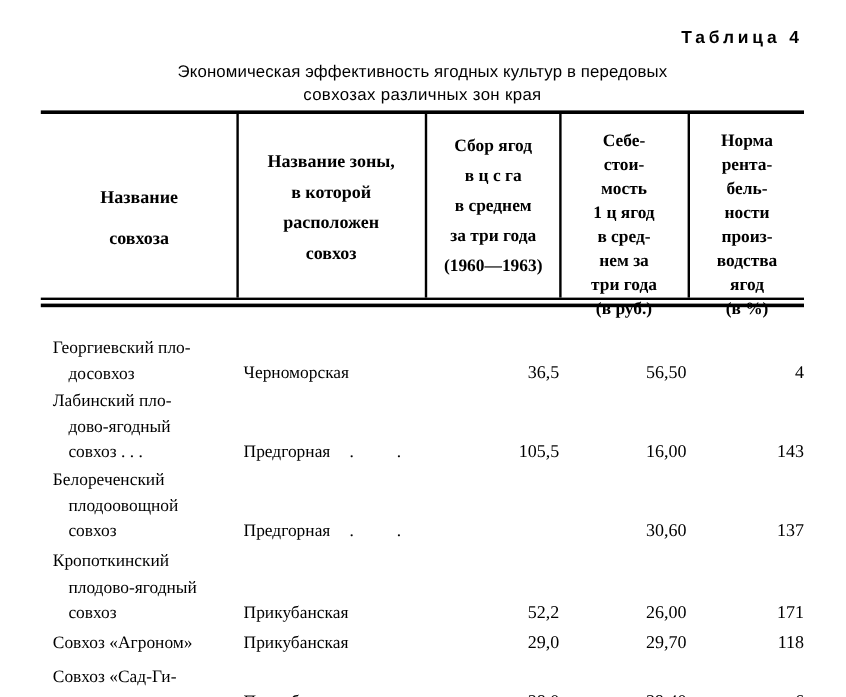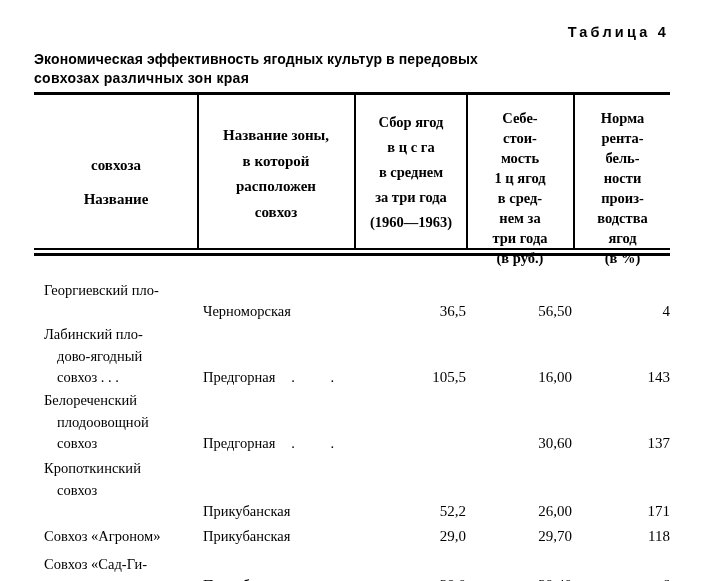--- a/index.html
+++ b/index.html
@@ -34,23 +34,23 @@
     font-size: 14.5px;
     letter-spacing: 3.2px;
     white-space: nowrap;
   }
 
   .table-title {
     position: absolute;
     left: 34px;
     top: 50px;
     width: 636px;
-    text-align: left;
+    text-align: center;
     font-family: "Liberation Sans", "DejaVu Sans", sans-serif;
-    font-weight: bold;
+    font-weight: normal;
     font-size: 14px;
     line-height: 19px;
     letter-spacing: 0.1px;
   }
   .table-title .line2 { letter-spacing: 0.3px; }
 
   
   .rule {
     position: absolute;
     left: 34px;
@@ -191,22 +191,22 @@
   <div class="rule rule-top"></div>
   <div class="rule rule-mid"></div>
   <div class="rule rule-bottom"></div>
 
   <div class="vdiv vdiv-1"></div>
   <div class="vdiv vdiv-2"></div>
   <div class="vdiv vdiv-3"></div>
   <div class="vdiv vdiv-4"></div>
 
   <div class="hcell hcell-name">
+    <div>Название</div>
     <div>совхоза</div>
-    <div>Название</div>
   </div>
 
   <div class="hcell hcell-zone">
     <div>Название зоны,</div>
     <div>в которой</div>
     <div>расположен</div>
     <div>совхоз</div>
   </div>
 
   <div class="hcell hcell-yield">
@@ -237,20 +237,21 @@
     <div>водства</div>
     <div>ягод</div>
     <div>(в %)</div>
   </div>
 
   <div class="body-area">
 
     <div class="row row-0">
       <div class="c-name baseline-0">
         <span class="ln">Георгиевский   пло-</span>
+        <span class="ln ln-indent">досовхоз</span>
       </div>
       <div class="c-zone baseline-1">
         <span>Черноморская</span><span class="leader"></span>
       </div>
       <div class="c-num c-yield baseline-1">36,5</div>
       <div class="c-num c-cost baseline-1">56,50</div>
       <div class="c-num c-profit baseline-1">4</div>
     </div>
 
     <div class="row row-1">
@@ -276,20 +277,21 @@
       <div class="c-zone baseline-2">
         <span>Предгорная</span><span class="leader">.   .</span>
       </div>
       <div class="c-num c-cost baseline-2">30,60</div>
       <div class="c-num c-profit baseline-2">137</div>
     </div>
 
     <div class="row row-3">
       <div class="c-name baseline-0">
         <span class="ln">Кропоткинский</span>
+        <span class="ln ln-indent">плодово-ягодный</span>
         <span class="ln ln-indent">совхоз</span>
       </div>
       <div class="c-zone baseline-2">
         <span>Прикубанская</span><span class="leader"></span>
       </div>
       <div class="c-num c-yield baseline-2">52,2</div>
       <div class="c-num c-cost baseline-2">26,00</div>
       <div class="c-num c-profit baseline-2">171</div>
     </div>
 

